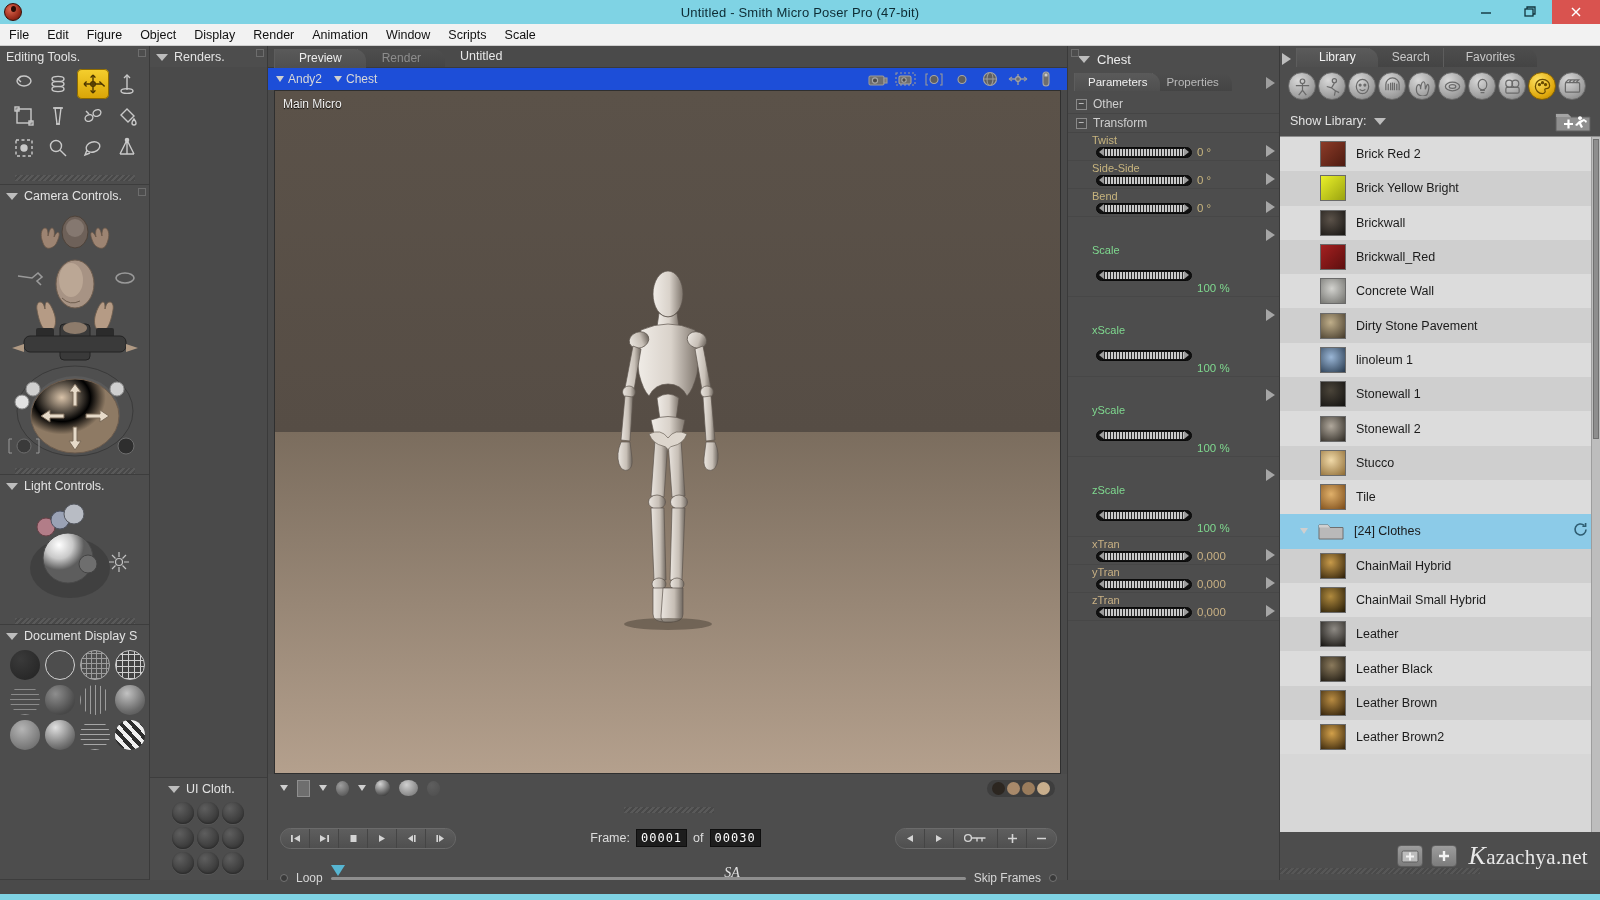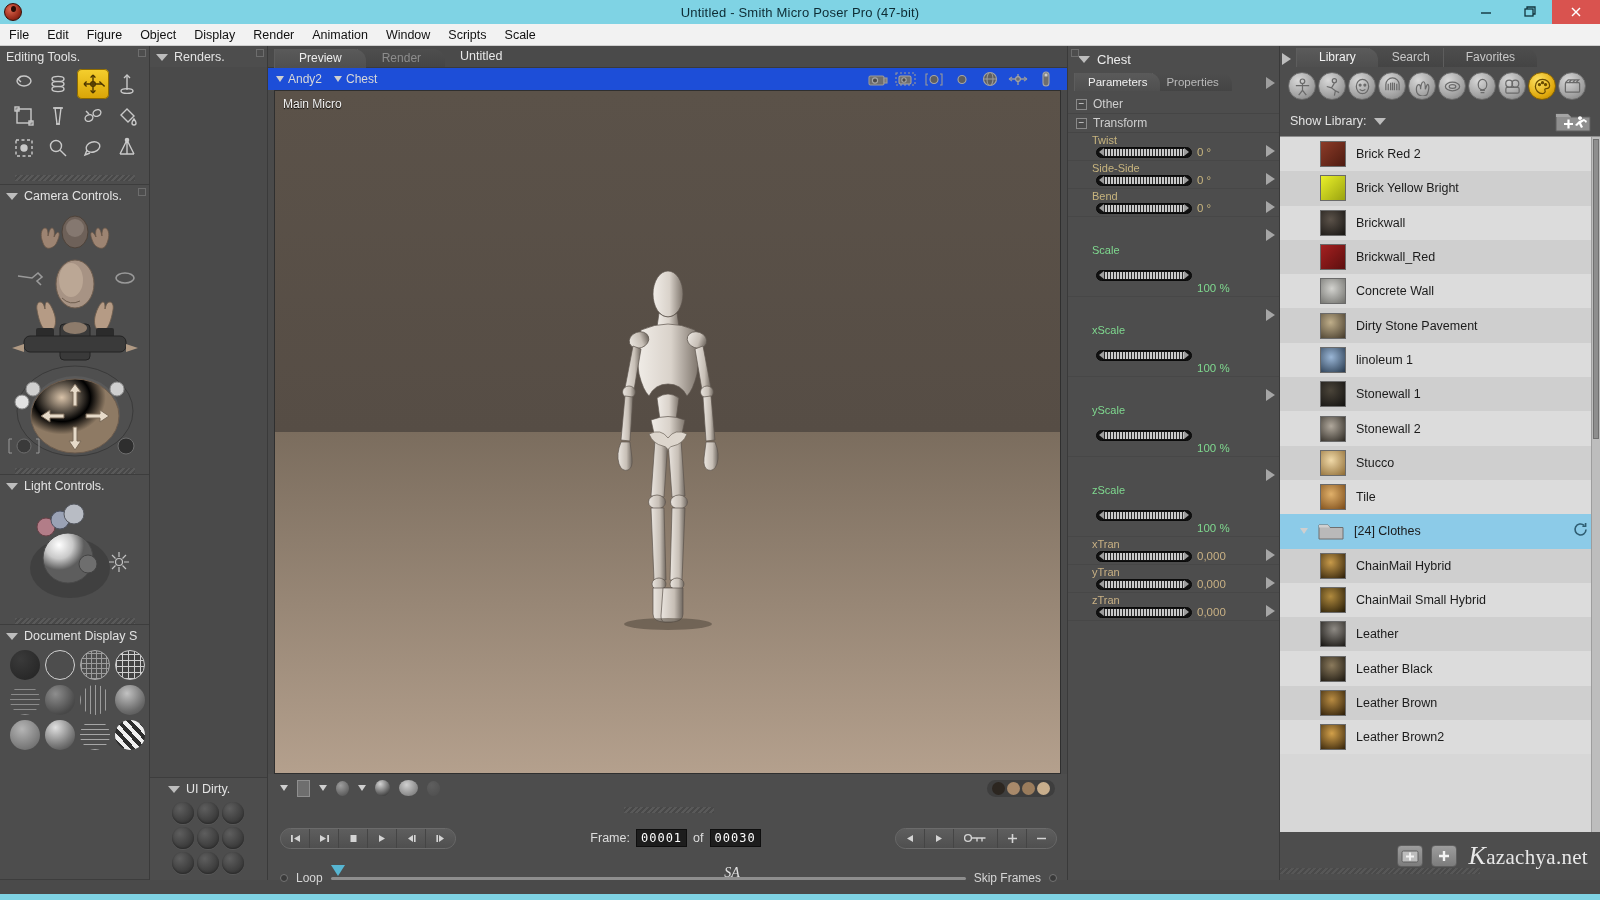--- a/index.html
+++ b/index.html
@@ -517,21 +517,21 @@
         <div class="corner-grip"></div>
         <div class="panel-hdr">
           <span class="tri"></span>
           <span>Renders.</span>
         </div>
         <div class="renders-body"></div>
       </div>
       <div class="panel" style="border-bottom:0">
         <div class="panel-hdr" style="padding-left:18px">
           <span class="tri"></span>
-          <span>UI Dirty.</span>
+          <span>UI Cloth.</span>
         </div>
         <div class="uidots-grid">
           <div class="uidot"></div>
           <div class="uidot"></div>
           <div class="uidot"></div>
           <div class="uidot"></div>
           <div class="uidot"></div>
           <div class="uidot"></div>
           <div class="uidot"></div>
           <div class="uidot"></div>

